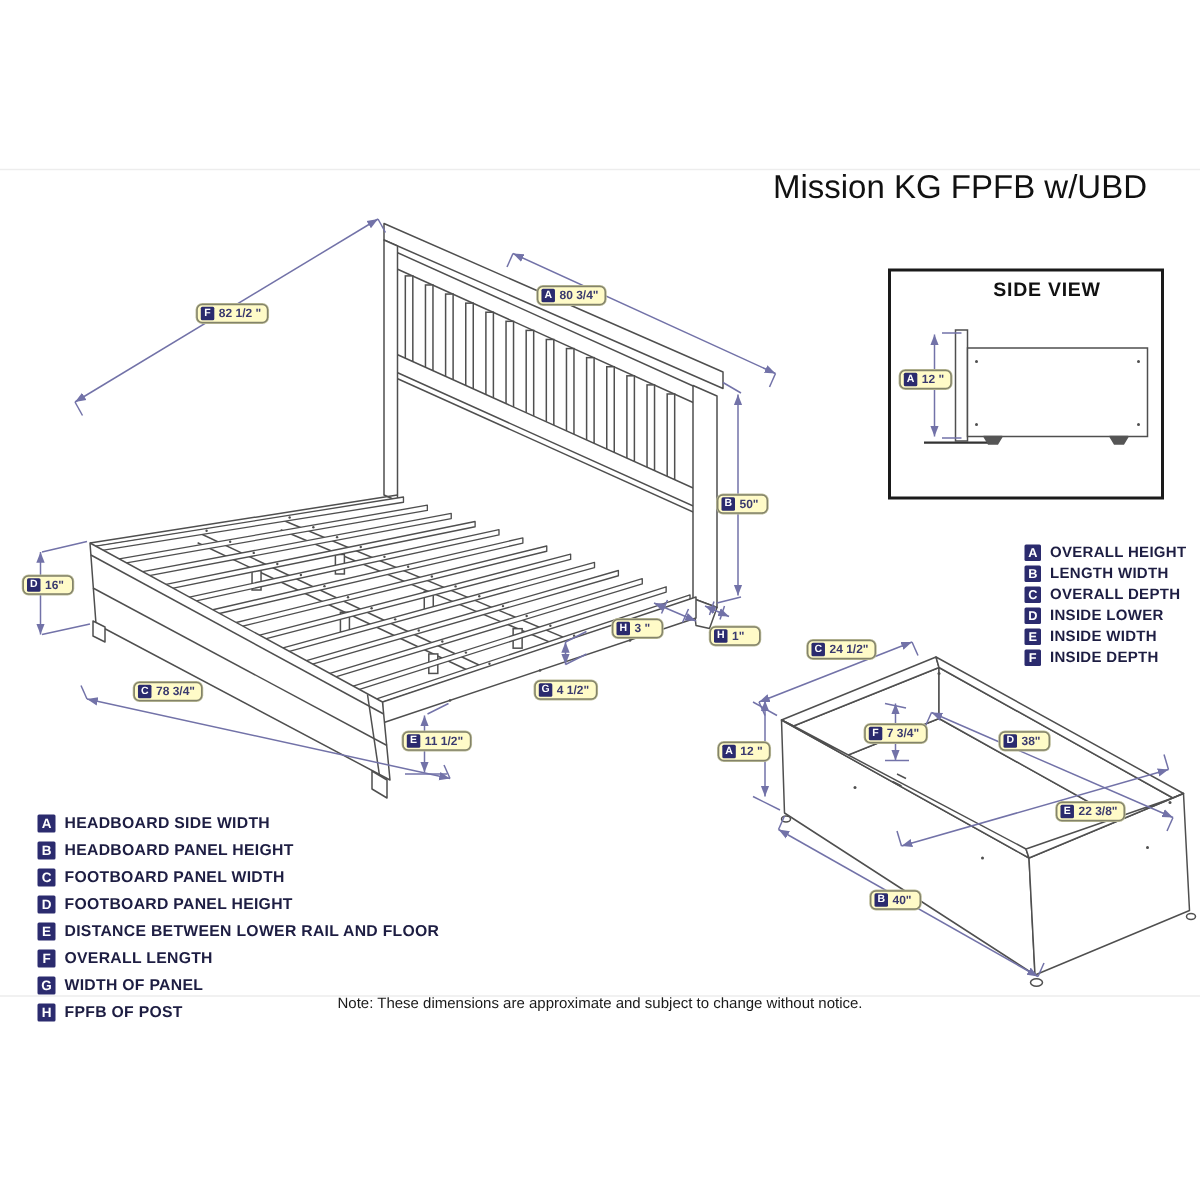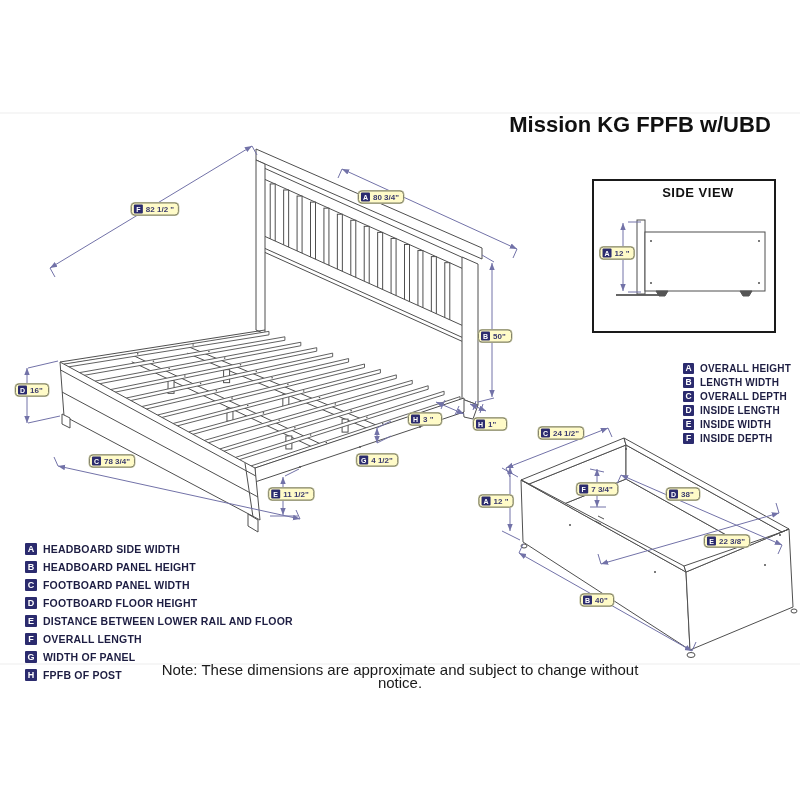--- a/index.html
+++ b/index.html
@@ -1,37 +1,37 @@
 <!DOCTYPE html>
 <html><head>
 <meta charset="utf-8">
 <style>
   html,body{margin:0;padding:0;background:#ffffff;}
   #canvas{position:relative;width:800px;height:800px;background:#fff;overflow:hidden;
           font-family:"Liberation Sans",sans-serif;}
   #diagram-svg{position:absolute;left:0;top:0;}
   .abs{position:absolute;}
-  #title{left:500px;top:112px;width:280px;text-align:center;font-size:22px;font-weight:bold;color:#111;}
+  #title{left:500px;top:112px;width:280px;text-align:center;font-size:22px;font-weight:normal;color:#111;}
   #sideview-title{left:594px;top:185px;width:208px;text-align:center;font-size:13px;font-weight:bold;color:#111;letter-spacing:0.5px;}
   .pill{position:absolute;transform:translate(-50%,-50%);display:inline-flex;align-items:center;
         background:#fffbc8;border:1px solid #83836a;border-radius:4px;padding:1px 4px 1px 2px;
         min-width:26px;height:9px;white-space:nowrap;box-shadow:0 0 0 0.5px #bdbd9a;}
   .pbadge{display:inline-block;width:9px;height:9px;background:#2b2b6e;color:#fff;font-size:7px;
           font-weight:bold;line-height:9px;text-align:center;border-radius:1px;margin-right:3px;flex:none;}
   .pval{font-size:8px;font-weight:bold;color:#3a3a6e;}
   .legend{position:absolute;}
   .legend-item{position:absolute;display:flex;align-items:center;white-space:nowrap;}
   .lbadge{display:inline-block;background:#2b2b6e;color:#fff;font-weight:bold;text-align:center;
           border-radius:1px;margin-right:6px;flex:none;}
   #legend-left .lbadge{width:12px;height:12px;font-size:9px;line-height:12px;}
   #legend-left .llabel{font-size:10.5px;font-weight:bold;color:#1d1d42;letter-spacing:0.2px;}
   #legend-right .lbadge{width:11px;height:11px;font-size:8.5px;line-height:11px;}
   #legend-right .llabel{font-size:10px;font-weight:bold;color:#1d1d42;letter-spacing:0.2px;}
   #note{left:150px;top:663px;width:500px;text-align:center;color:#1a1a1a;}
-  #note div{font-size:15px;line-height:13px;}
+  #note div{font-size:10px;line-height:13px;}
 </style>
 </head>
 <body>
 
 <div id="canvas">
   <svg id="diagram-svg" width="800" height="800">
       <defs>
         <marker id="ah" viewBox="0 0 10 10" refX="9" refY="5" markerWidth="8" markerHeight="8" orient="auto-start-reverse">
           <path d="M0,1.5 L9,5 L0,8.5 z" fill="#7272a8"></path>
         </marker>
@@ -224,21 +224,21 @@
       <div class="legend-item" style="left: 25px; top: 561px;">
         <span class="lbadge">B</span>
         <span class="llabel">HEADBOARD PANEL HEIGHT</span>
       </div>
       <div class="legend-item" style="left: 25px; top: 579px;">
         <span class="lbadge">C</span>
         <span class="llabel">FOOTBOARD PANEL WIDTH</span>
       </div>
       <div class="legend-item" style="left: 25px; top: 597px;">
         <span class="lbadge">D</span>
-        <span class="llabel">FOOTBOARD FLOOR HEIGHT</span>
+        <span class="llabel">FOOTBOARD PANEL HEIGHT</span>
       </div>
       <div class="legend-item" style="left: 25px; top: 615px;">
         <span class="lbadge">E</span>
         <span class="llabel">DISTANCE BETWEEN LOWER RAIL AND FLOOR</span>
       </div>
       <div class="legend-item" style="left: 25px; top: 633px;">
         <span class="lbadge">F</span>
         <span class="llabel">OVERALL LENGTH</span>
       </div>
       <div class="legend-item" style="left: 25px; top: 651px;">
@@ -258,21 +258,21 @@
       <div class="legend-item" style="left: 683px; top: 377px;">
         <span class="lbadge">B</span>
         <span class="llabel">LENGTH WIDTH</span>
       </div>
       <div class="legend-item" style="left: 683px; top: 391px;">
         <span class="lbadge">C</span>
         <span class="llabel">OVERALL DEPTH</span>
       </div>
       <div class="legend-item" style="left: 683px; top: 405px;">
         <span class="lbadge">D</span>
-        <span class="llabel">INSIDE LENGTH</span>
+        <span class="llabel">INSIDE LOWER</span>
       </div>
       <div class="legend-item" style="left: 683px; top: 419px;">
         <span class="lbadge">E</span>
         <span class="llabel">INSIDE WIDTH</span>
       </div>
       <div class="legend-item" style="left: 683px; top: 433px;">
         <span class="lbadge">F</span>
         <span class="llabel">INSIDE DEPTH</span>
       </div>
     </div>

